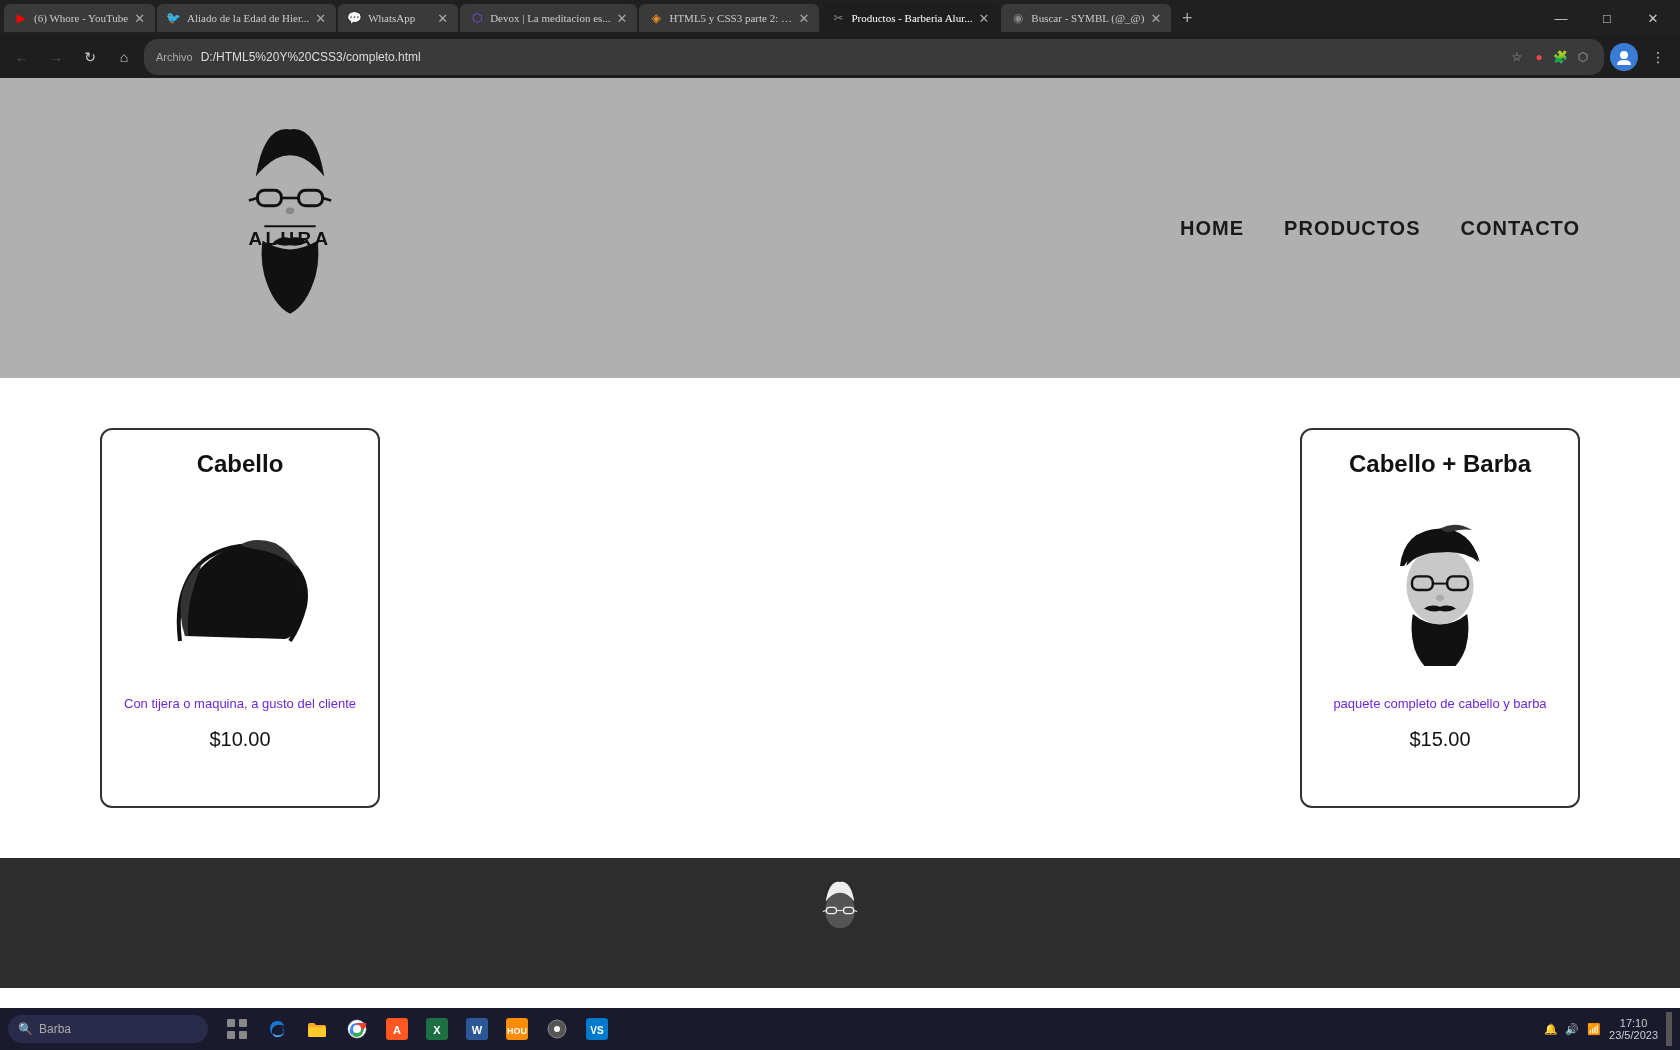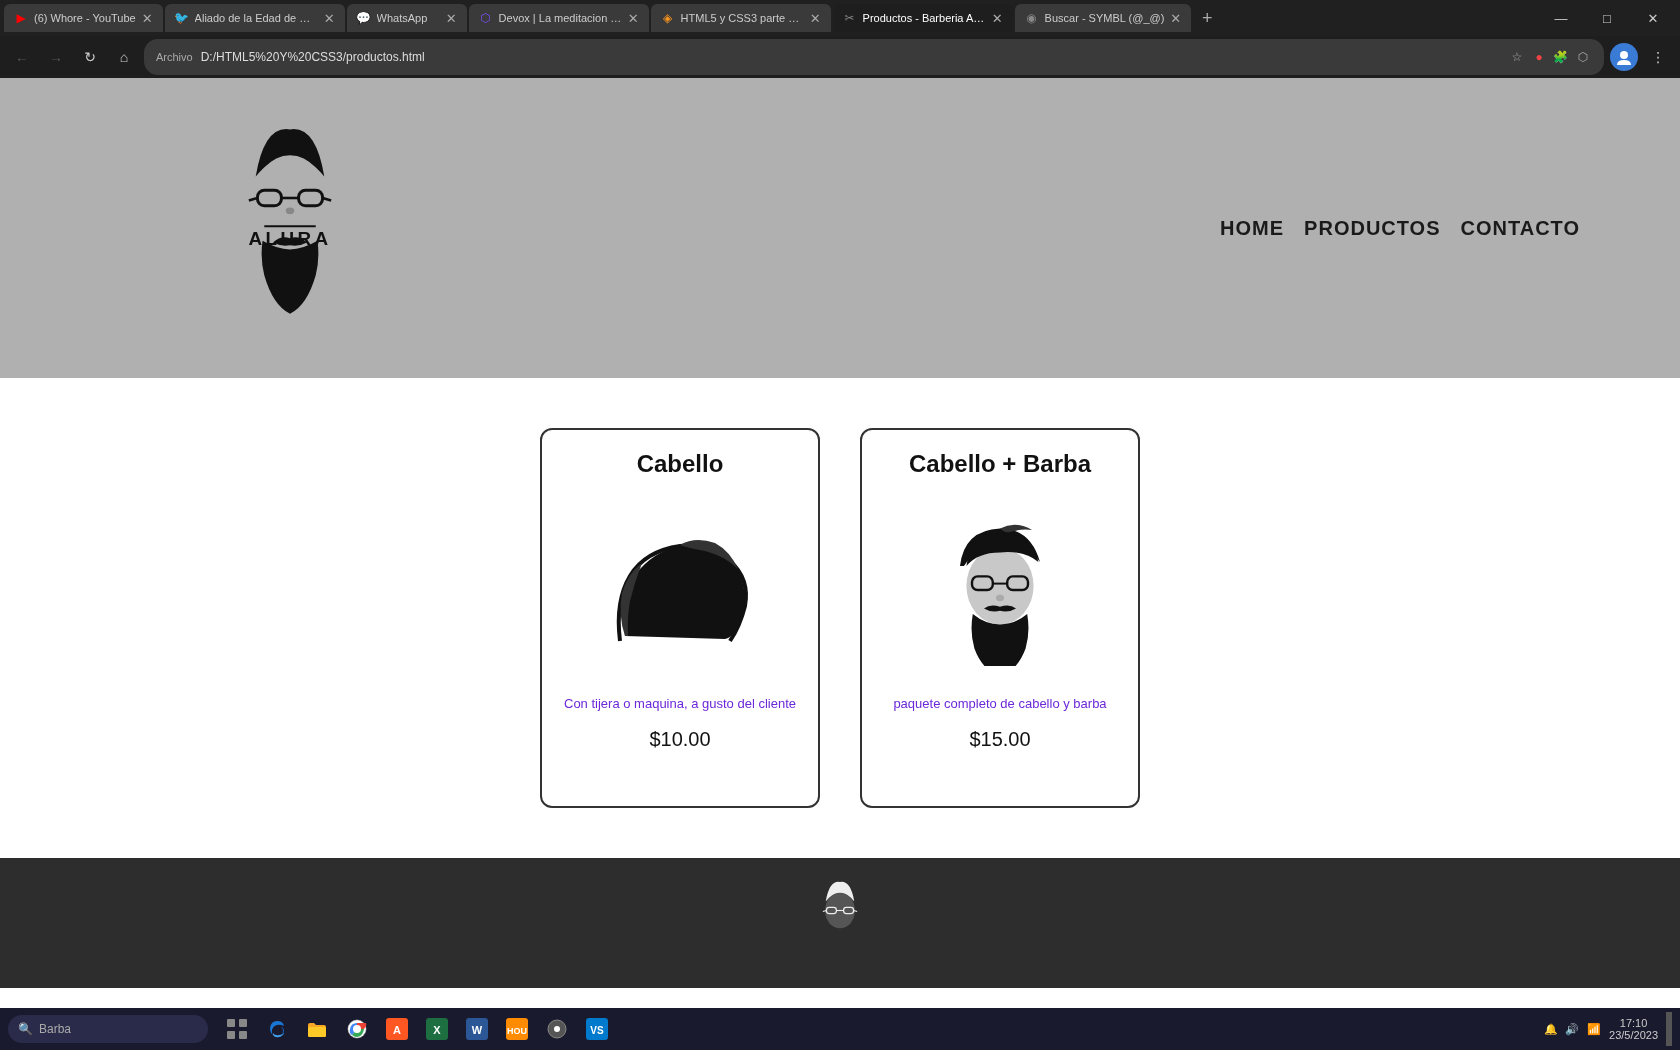--- a/index.html
+++ b/index.html
@@ -49,20 +49,21 @@
       height: 14px;
       flex-shrink: 0;
       display: flex; align-items: center; justify-content: center;
     }
 
     .tab-title {
       overflow: hidden;
       text-overflow: ellipsis;
       flex: 1;
       font-size: 11px;
+      font-family: Liberation Serif, serif;
     }
 
     .tab-close {
       font-size: 13px;
       color: #aaa;
       cursor: pointer;
       flex-shrink: 0;
     }
 
     .tab-new {
@@ -181,38 +182,38 @@
       align-items: center;
     }
 
     .logo-svg {
       width: 180px;
       height: 240px;
     }
 
     .nav-menu {
       display: flex;
-      gap: 20px;
+      gap: 40px;
       align-items: center;
     }
 
     .nav-item {
       font-size: 20px;
       font-weight: 700;
       color: #1a1a1a;
       letter-spacing: 1px;
       cursor: pointer;
       text-decoration: none;
     }
 
     
     .products-section {
       padding: 50px 100px;
       display: flex;
-      justify-content: center;
+      justify-content: space-between;
       gap: 40px;
       background: #fff;
     }
 
     .product-card {
       width: 280px;
       min-height: 380px;
       border: 2px solid #333;
       border-radius: 12px;
       display: flex;
@@ -394,21 +395,21 @@
   </div>
 
   <div class="address-bar-row">
     <div class="nav-btn disabled">←</div>
     <div class="nav-btn disabled">→</div>
     <div class="nav-btn">↻</div>
     <div class="nav-btn">⌂</div>
 
     <div class="address-bar">
       <span style="color:#aaa; font-size:11px;">Archivo</span>
-      <span class="address-text">D:/HTML5%20Y%20CSS3/productos.html</span>
+      <span class="address-text">D:/HTML5%20Y%20CSS3/completo.html</span>
       <div class="address-icons">
         <span class="addr-icon">☆</span>
         <span class="addr-icon" style="color:#e44;">●</span>
         <span class="addr-icon">🧩</span>
         <span class="addr-icon">⬡</span>
       </div>
     </div>
 
     <div class="profile-btn">
       <svg width="18" height="18" viewBox="0 0 18 18" fill="white">

